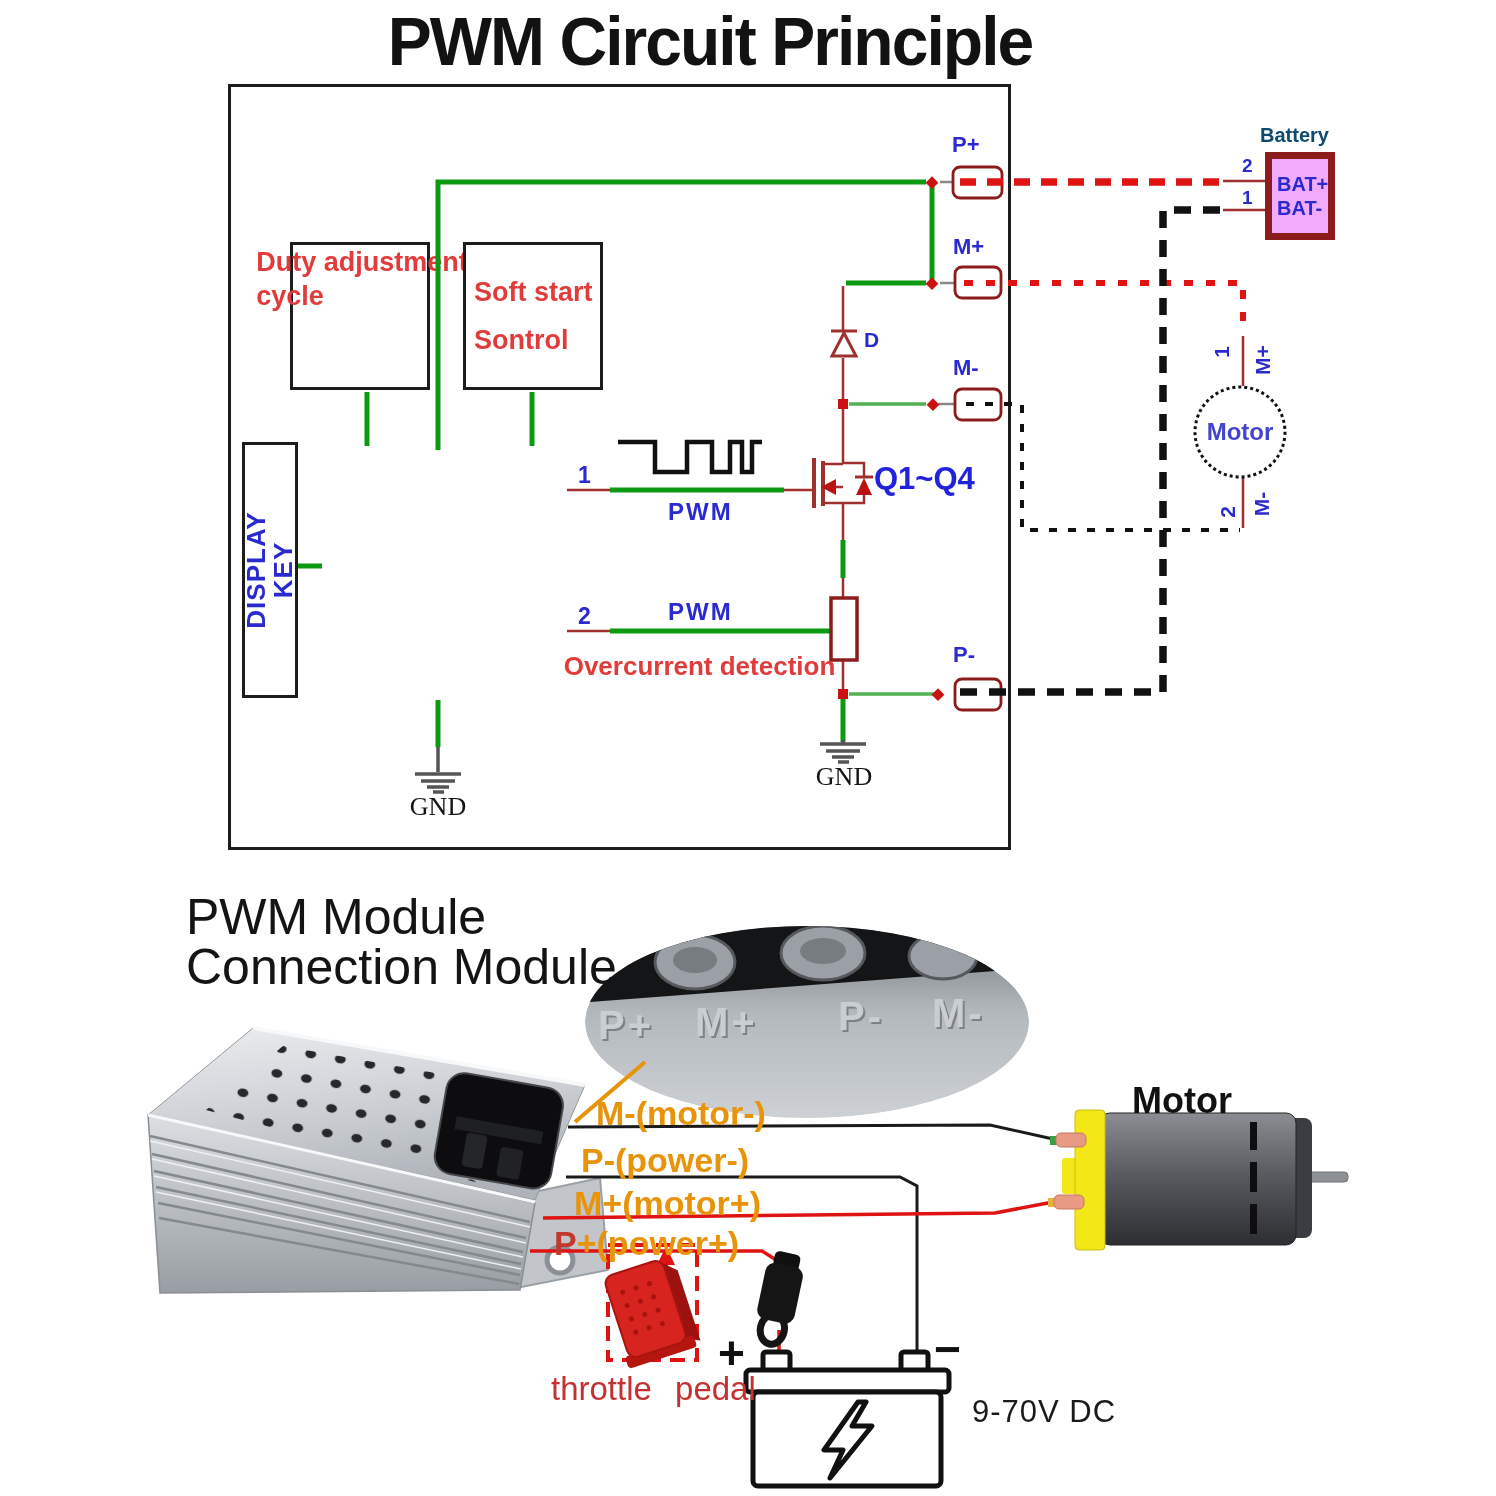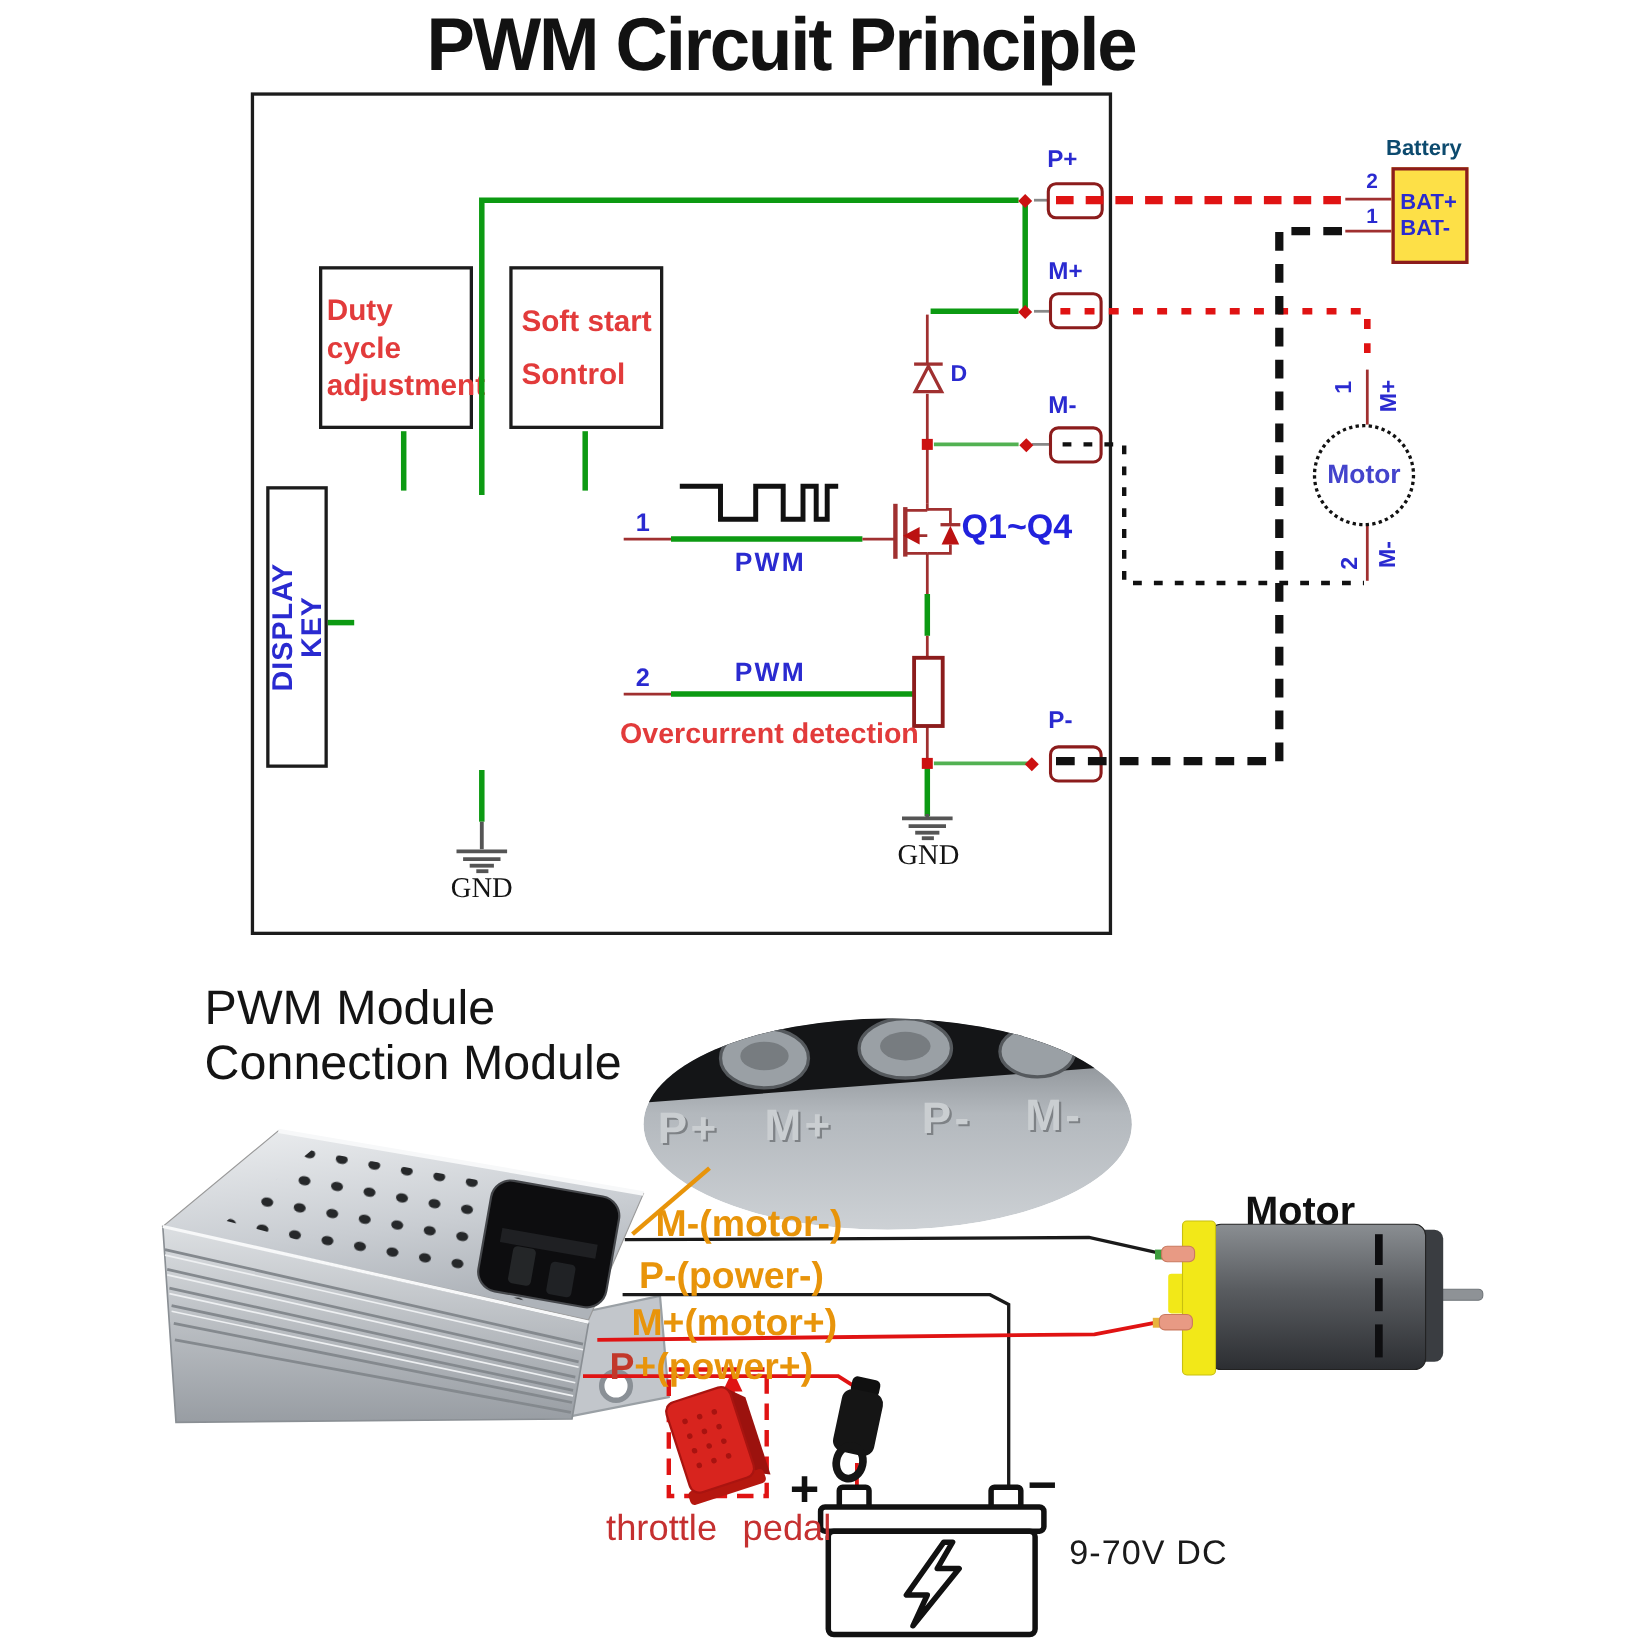--- a/index.html
+++ b/index.html
@@ -4,21 +4,21 @@
 <style>
   html,body{margin:0;padding:0;background:#fff;}
   #stage{position:relative;width:1496px;height:1496px;background:#fff;overflow:hidden;
          font-family:"Liberation Sans",sans-serif;}
   .abs{position:absolute;}
   
   #title{left:350px;top:2px;width:720px;text-align:center;font-size:68px;font-weight:700;
          color:#121212;letter-spacing:-2px;transform:scaleX(.97);}
   .schembox{border:3px solid #1c1c1c;background:#fff;box-sizing:border-box;}
   #outer-box{left:228px;top:84px;width:783px;height:766px;}
-  #duty-box{left:290px;top:242px;width:140px;height:148px;display:flex;flex-direction:column;
+  #duty-box{left:290px;top:242px;width:140px;height:148px;display:flex;flex-direction:row;
             justify-content:center;padding-left:4px;}
   #soft-box{left:463px;top:242px;width:140px;height:148px;display:flex;flex-direction:column;
             justify-content:center;padding-left:8px;gap:14px;}
   .redtxt{color:#e23b3b;font-size:27px;font-weight:700;line-height:34px;}
   #display-box{left:242px;top:442px;width:56px;height:256px;}
   #display-label{left:50%;top:50%;width:256px;text-align:center;transform:translate(-50%,-50%) rotate(-90deg);
                  color:#2a2ad0;font-size:26px;font-weight:700;line-height:27px;letter-spacing:1px;}
   #ic-box{left:322px;top:442px;width:245px;height:256px;display:flex;align-items:center;justify-content:center;}
   #ic-label{color:#1515cd;font-size:58px;font-weight:700;letter-spacing:2px;}
   .bluetxt{color:#2a2ad0;font-weight:700;}
@@ -30,32 +30,32 @@
   #d-label{left:864px;top:328px;font-size:21px;}
   #overcurrent{left:552px;top:648px;width:295px;text-align:center;color:#e23b3b;
                font-size:26px;font-weight:700;line-height:36px;}
   .termlbl{font-size:22px;color:#2a2ad0;font-weight:700;}
   #pplus-lbl{left:952px;top:132px;} #mplus-lbl{left:953px;top:234px;}
   #mminus-lbl{left:953px;top:355px;} #pminus-lbl{left:953px;top:642px;}
   .gndtxt{font-family:"Liberation Serif",serif;font-size:26px;color:#141414;}
   #gnd-left{left:406px;top:792px;width:64px;text-align:center;}
   #gnd-right{left:812px;top:762px;width:64px;text-align:center;}
   
-  #bat-box{left:1265px;top:152px;width:70px;height:88px;border:3px solid #8b5cf6;background:#fde047;
+  #bat-box{left:1265px;top:152px;width:70px;height:88px;border:7px solid #8b5cf6;background:#f0abfc;
            box-sizing:border-box;display:flex;flex-direction:column;justify-content:center;padding-left:5px;gap:2px;}
   .battxt{color:#2a2ad0;font-size:20px;font-weight:700;line-height:22px;}
   #bat-title{left:1260px;top:124px;font-size:20px;font-weight:700;color:#0c4a6e;}
   #bat-pin2{left:1242px;top:155px;font-size:19px;} #bat-pin1{left:1242px;top:187px;font-size:19px;}
   
   #motor-circle-lbl{left:1195px;top:418px;width:90px;text-align:center;font-size:24px;color:#4444cc;font-weight:700;}
   .rot90{transform:rotate(-90deg);transform-origin:center;}
   #mpin1{left:1216px;top:340px;font-size:21px;} #mpin1-name{left:1248px;top:348px;font-size:21px;}
   #mpin2{left:1222px;top:500px;font-size:21px;} #mpin2-name{left:1250px;top:492px;font-size:21px;}
   
-  #heading{left:186px;top:892px;font-size:44px;color:#141414;line-height:50px;font-weight:400;}
+  #heading{left:186px;top:892px;font-size:50px;color:#141414;line-height:50px;font-weight:400;}
   .wirelbl{color:#e8940a;font-size:34px;font-weight:700;letter-spacing:0px;}
   #wl0{left:596px;top:1094px;} #wl1{left:581px;top:1141px;} #wl2{left:574px;top:1184px;}
   #wl3{left:554px;top:1224px;}
   #wl3::first-letter{color:#c2382a;}
   #motor2-lbl{left:1132px;top:1080px;font-size:36px;color:#111;font-weight:700;}
   #throttle-lbl{left:551px;top:1370px;font-size:33px;color:#c53030;word-spacing:14px;}
   #volt-lbl{left:972px;top:1394px;font-size:31px;color:#1a1a1a;letter-spacing:1px;}
   #batt-plus{left:718px;top:1326px;font-size:46px;font-weight:700;color:#111;}
   #batt-minus{left:934px;top:1322px;font-size:46px;font-weight:700;color:#111;}
   svg{position:absolute;left:0;top:0;pointer-events:none;}

